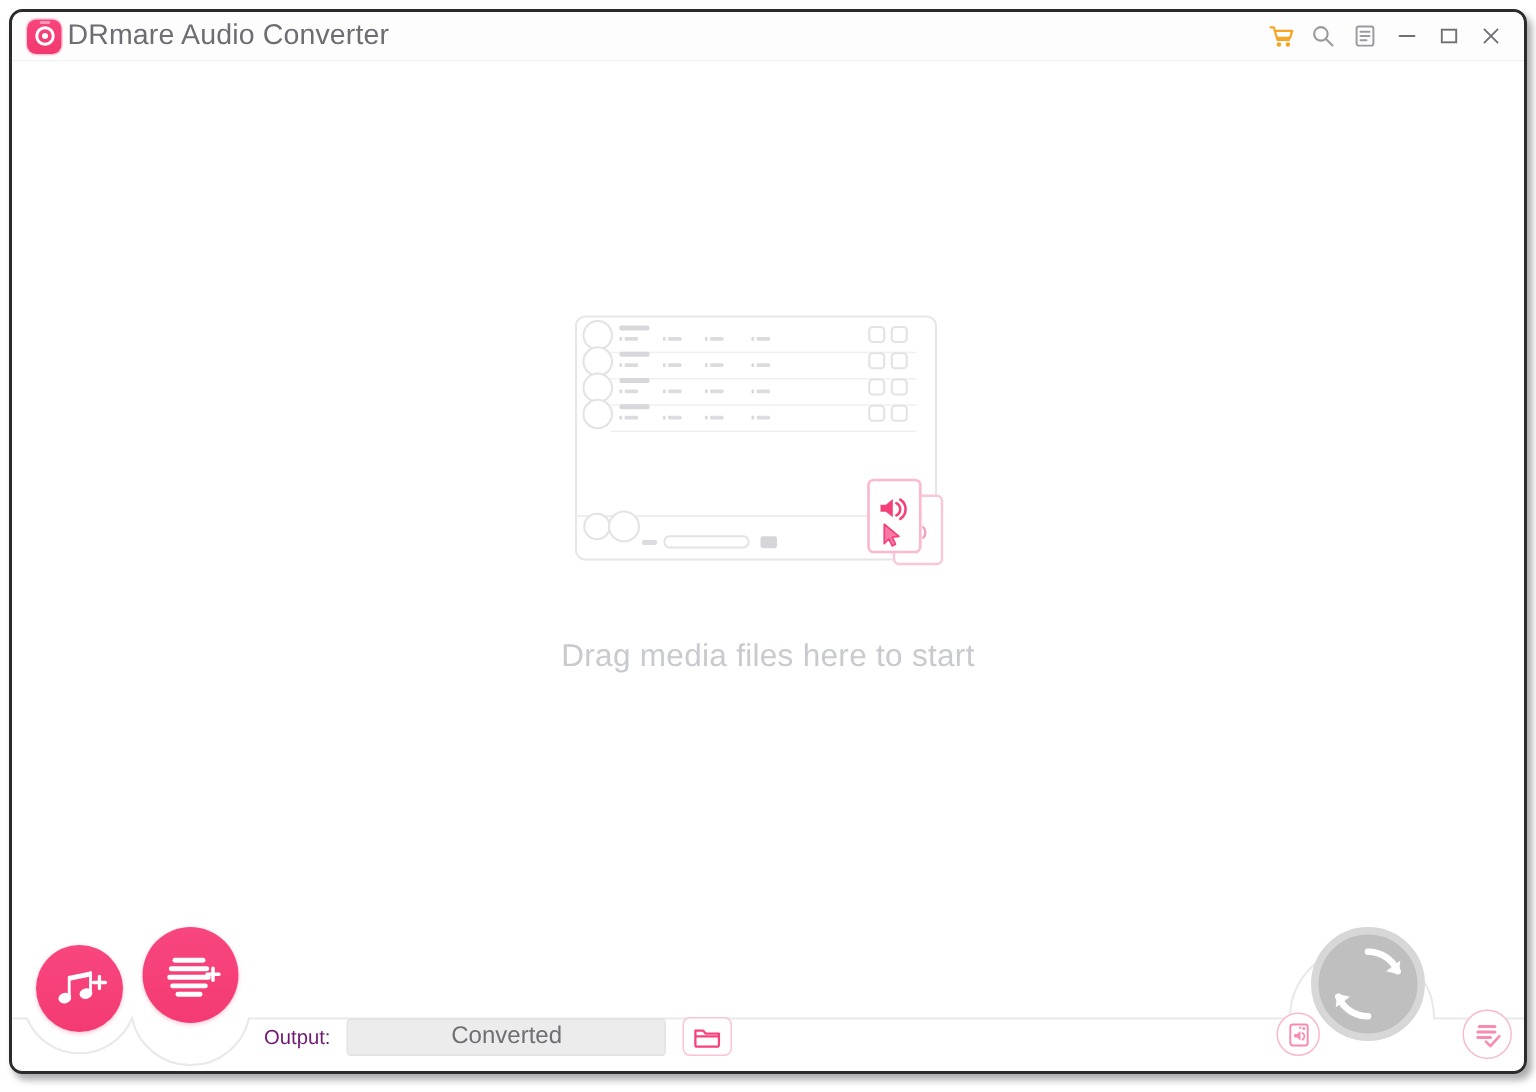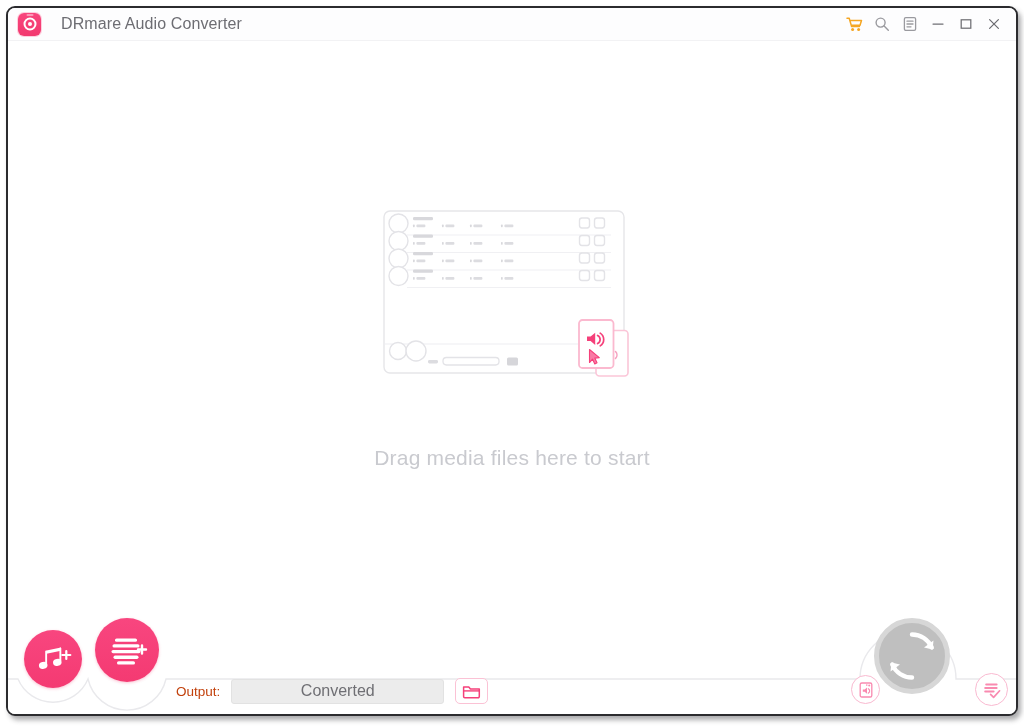--- a/index.html
+++ b/index.html
@@ -73,22 +73,22 @@
   #app-icon .notch {
     position: absolute;
     left: 50%; top: 1.5px;
     transform: translateX(-50%);
     width: 7px; height: 2px;
     border-radius: 1px;
     background: rgba(255,255,255,0.45);
   }
 
   #app-title {
-    margin-left: 20px;
-    font-size: 16px;
+    margin-left: 4px;
+    font-size: 19px;
     color: #6d6d73;
     letter-spacing: 0.1px;
     white-space: nowrap;
   }
 
   #titlebar-actions {
     margin-left: auto;
     display: flex;
     align-items: center;
     height: 100%;
@@ -118,21 +118,21 @@
   }
 
   #illustration {
     margin-top: 169px;
     width: 258px;
     height: 172px;
     position: relative;
   }
 
   #drag-label {
-    margin-top: 64px;
+    margin-top: 44px;
     font-size: 21px;
     color: #c9cacf;
     letter-spacing: 0.2px;
   }
 
   
   #bottombar {
     position: absolute;
     left: 0;
     bottom: 0;
@@ -167,21 +167,21 @@
   #output-row {
     position: absolute;
     left: 168px;
     bottom: 10px;
     display: flex;
     align-items: center;
     gap: 11px;
   }
   #output-label {
     font-size: 13.5px;
-    color: #c2410c;
+    color: #701a75;
   }
   #output-path {
     width: 213px;
     height: 25px;
     background: #ececec;
     border: 1px solid #e2e2e2;
     border-radius: 3px;
     display: flex;
     align-items: center;
     justify-content: center;

